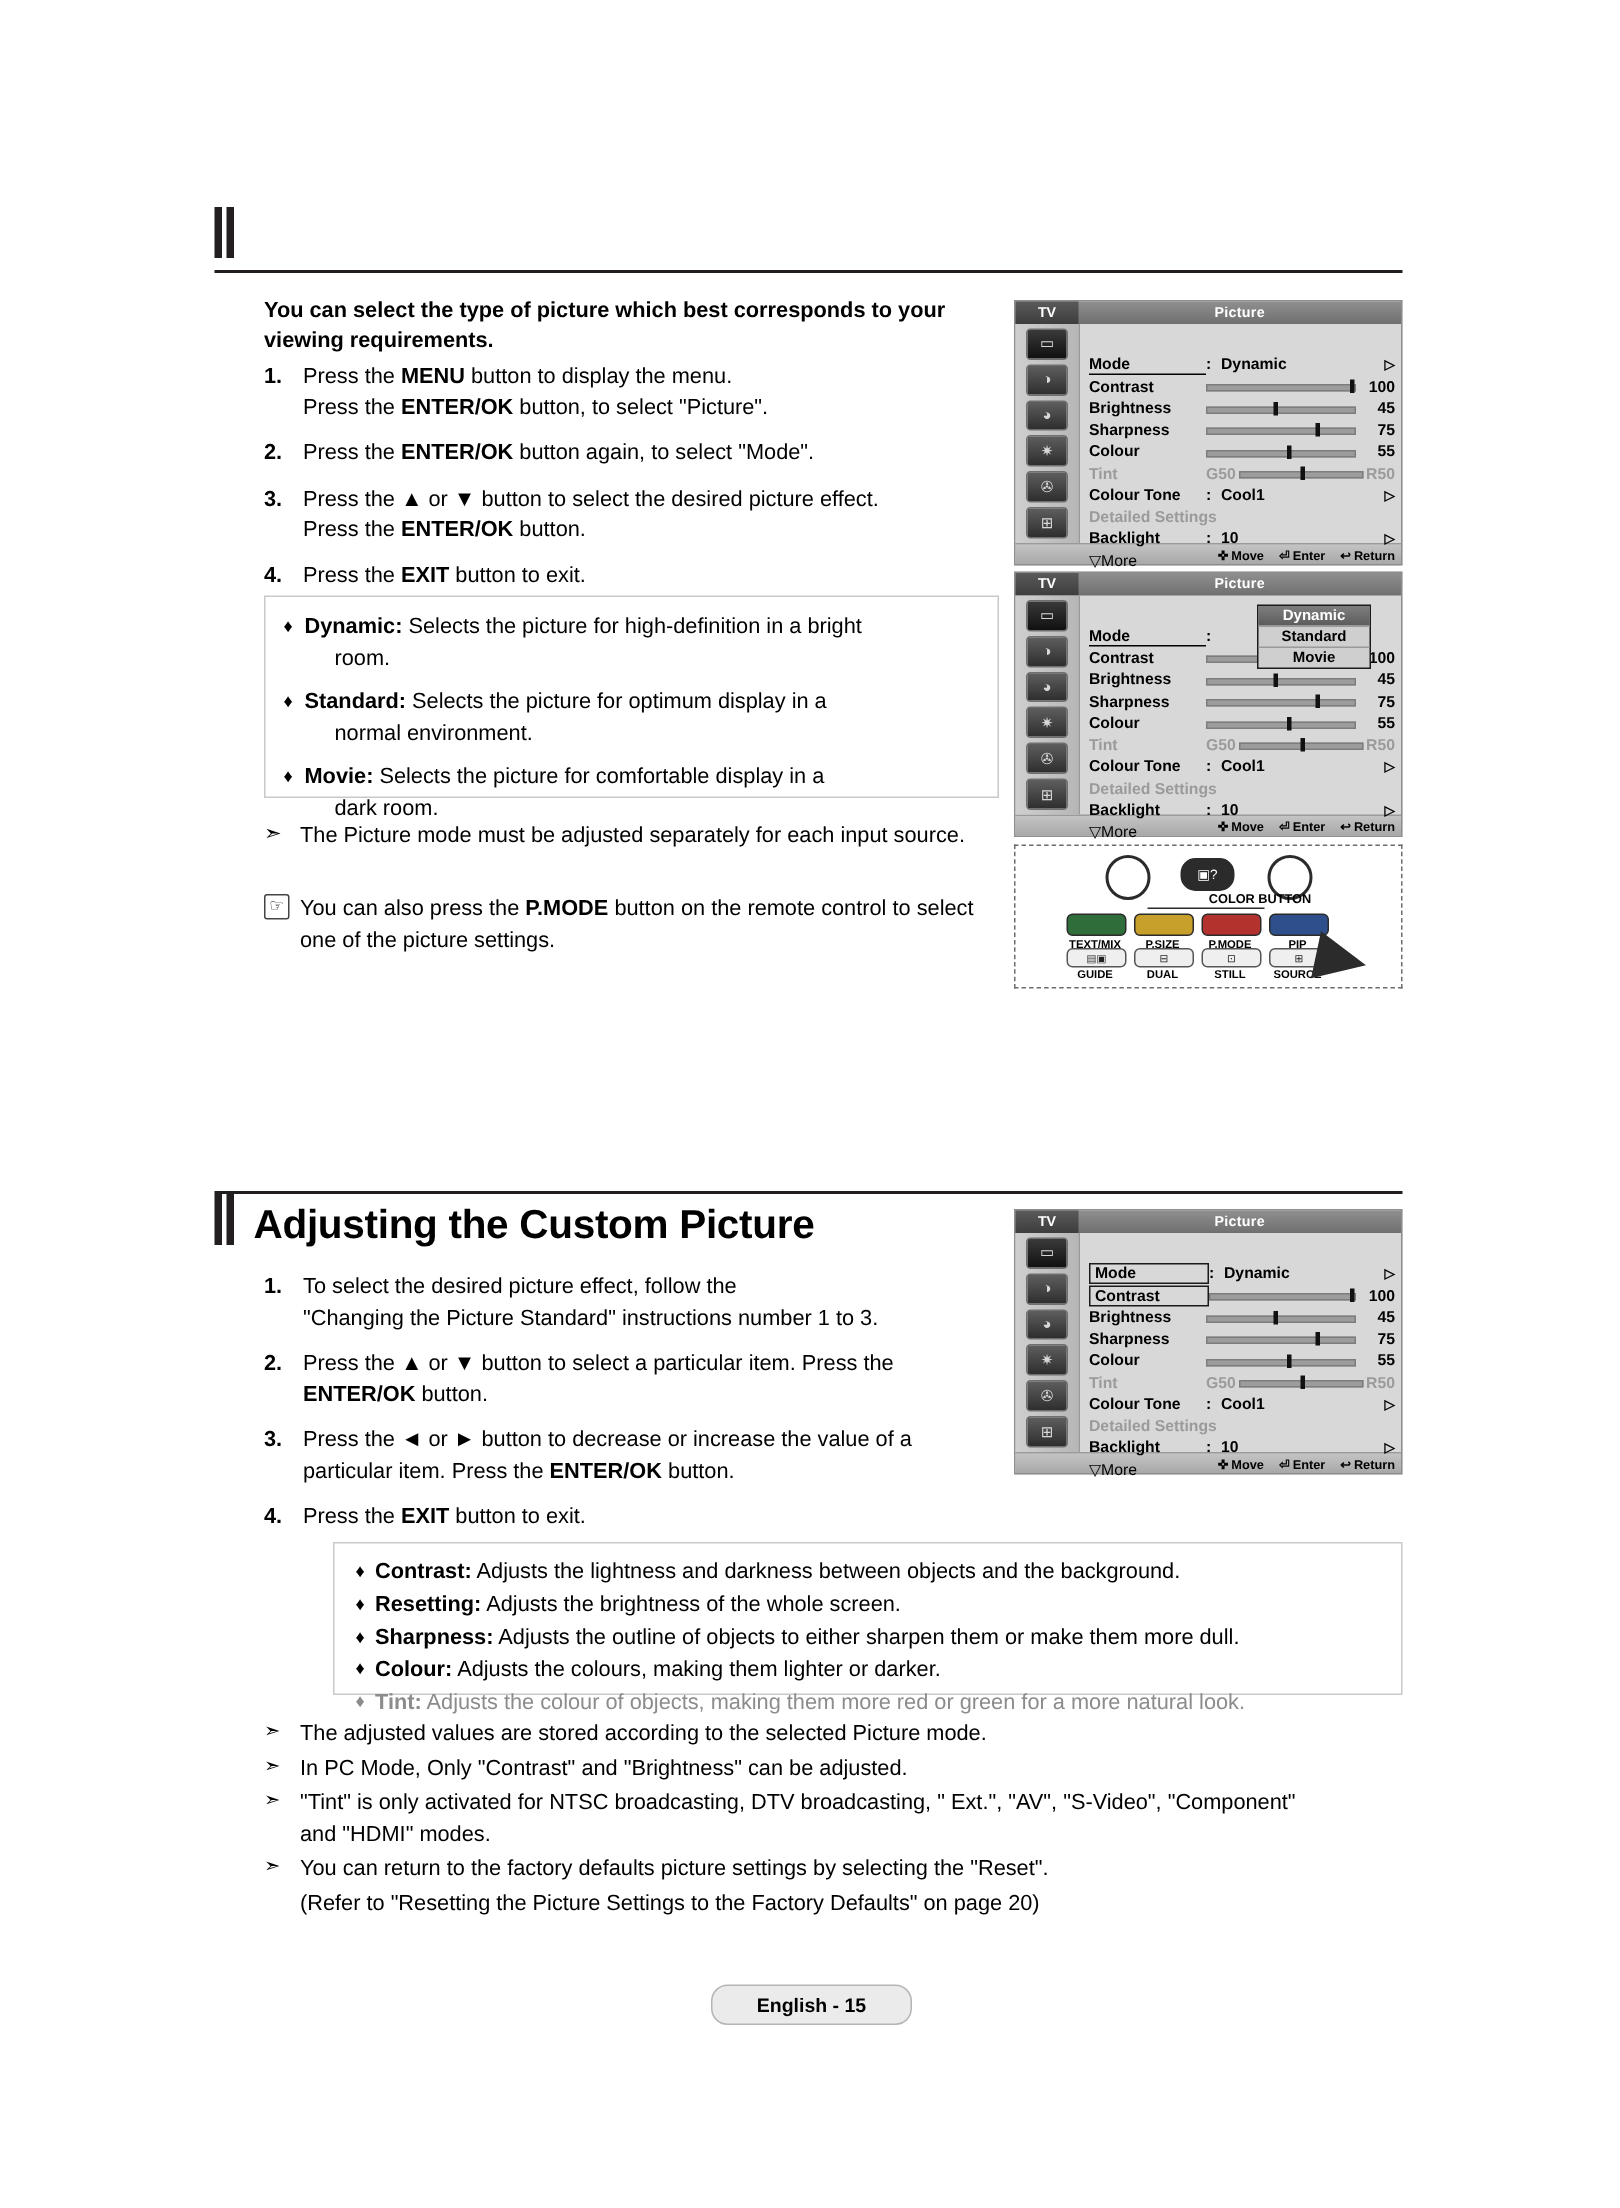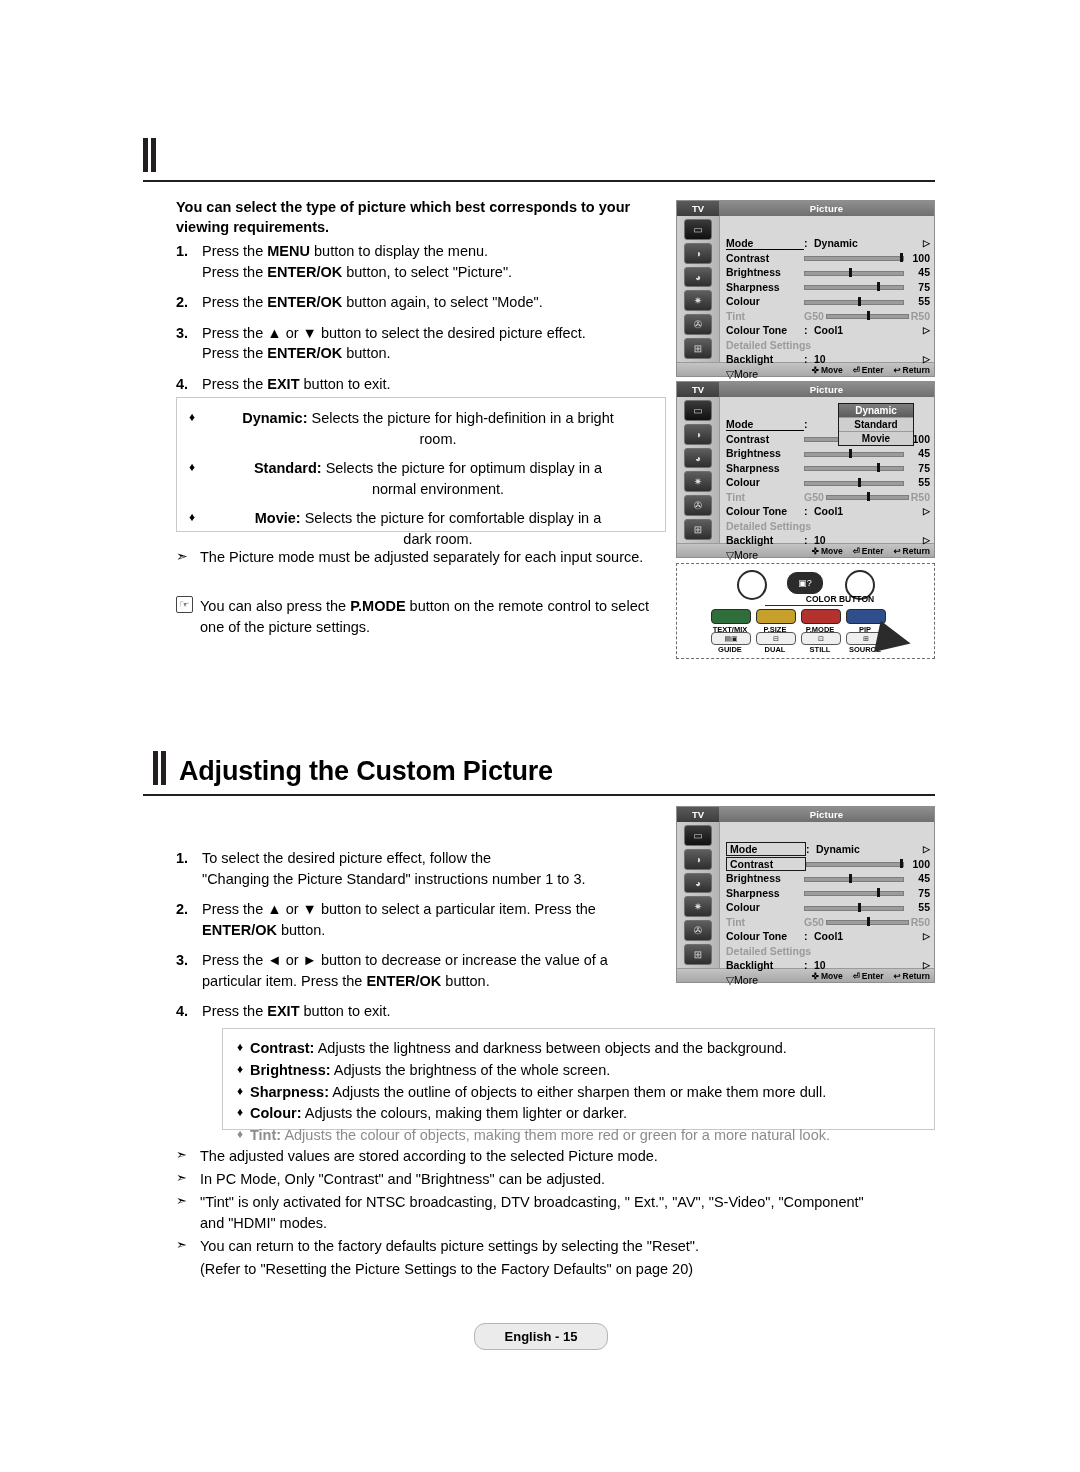--- a/index.html
+++ b/index.html
@@ -31,21 +31,21 @@
   .step .txt{flex:1;}
   b.k{font-weight:bold;}
 
   .bulletbox{
     position:absolute;border:1px solid #c9c9c9;background:#fff;
     font-size:14.5px;line-height:1.42;padding:10px 12px 8px 12px;box-sizing:border-box;
   }
   .bulletbox .bl{display:flex;margin-bottom:9px;}
   .bulletbox .bl:last-child{margin-bottom:0;}
   .bulletbox .bl .dia{flex:0 0 14px;font-size:12px;line-height:1.5;}
-  .bulletbox .bl .t{flex:1;text-align:center;}
+  .bulletbox .bl .t{flex:1;}
   .bulletbox .bl .t .ind{display:block;padding-left:20px;}
 
   .note{position:absolute;font-size:14.5px;line-height:1.42;display:flex;}
   .note .gly{flex:0 0 24px;font-size:14px;}
   .note .t{flex:1;}
   .arrowg{font-family:"DejaVu Sans",sans-serif;font-size:13px;}
 
   .ricon{
     flex:0 0 24px;
   }
@@ -437,21 +437,21 @@
     <div class="rm-btn" style="left:124px;top:68px;width:38px;height:11px;background:#efefef;color:#222;border-color:#555;font-size:7px;">⊡</div>
     <div class="rm-btn" style="left:169px;top:68px;width:38px;height:11px;background:#efefef;color:#222;border-color:#555;font-size:7px;">⊞</div>
 
     <div class="rm-cap" style="left:30px;top:81px;width:46px;">GUIDE</div>
     <div class="rm-cap" style="left:77px;top:81px;width:42px;">DUAL</div>
     <div class="rm-cap" style="left:121px;top:81px;width:44px;">STILL</div>
     <div class="rm-cap" style="left:166px;top:81px;width:44px;">SOURCE</div>
     <div style="position:absolute;left:200px;top:60px;width:0;height:0;border-left:34px solid #2b2b2b;border-top:16px solid transparent;border-bottom:16px solid transparent;transform:rotate(12deg);"></div>
   </div>
 
-  <div class="section-head" style="left:143px;top:753px;height:32px;margin-left:10px;">
+  <div class="section-head" style="left:143px;top:798px;height:32px;">
     <span class="bars">
         <i style="height:34px;"></i>
         <i style="height:34px;"></i>
       </span>
     <h1>Adjusting the Custom Picture</h1>
   </div>
   <div class="rule" style="left:143px;top:794px;width:792px;"></div>
 
 
   <div class="steps" style="left:176px;top:848px;width:480px;">
@@ -572,21 +572,21 @@
     </div>
   </div>
 
   <div class="descbox" style="left:222px;top:1028px;width:713px;height:102px;">
     <div class="dl">
       <span class="dia">♦</span>
       <span class="t"><b class="k">Contrast:</b> <span>Adjusts the lightness and darkness between objects and the background.</span></span>
     </div>
     <div class="dl">
       <span class="dia">♦</span>
-      <span class="t"><b class="k">Brightness:</b> <span>Adjusts the brightness of the whole screen.</span></span>
+      <span class="t"><b class="k">Resetting:</b> <span>Adjusts the brightness of the whole screen.</span></span>
     </div>
     <div class="dl">
       <span class="dia">♦</span>
       <span class="t"><b class="k">Sharpness:</b> <span>Adjusts the outline of objects to either sharpen them or make them more dull.</span></span>
     </div>
     <div class="dl">
       <span class="dia">♦</span>
       <span class="t"><b class="k">Colour:</b> <span>Adjusts the colours, making them lighter or darker.</span></span>
     </div>
     <div class="dl faded">

